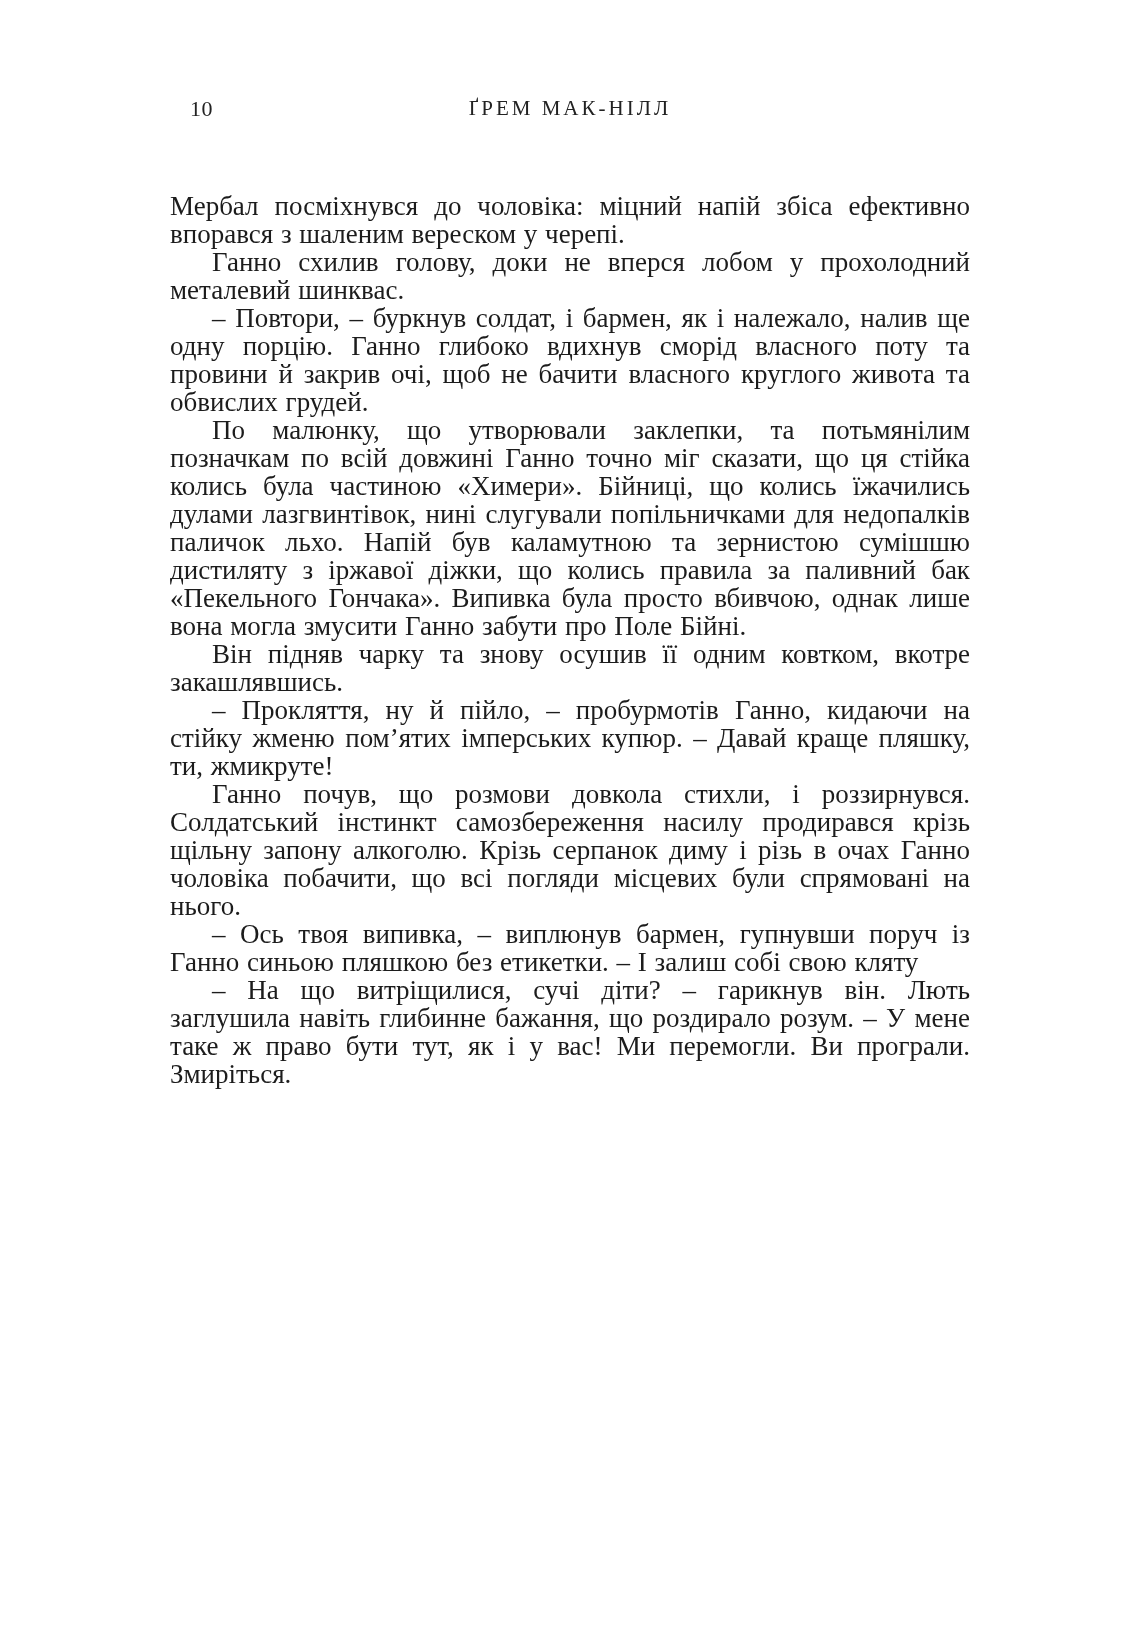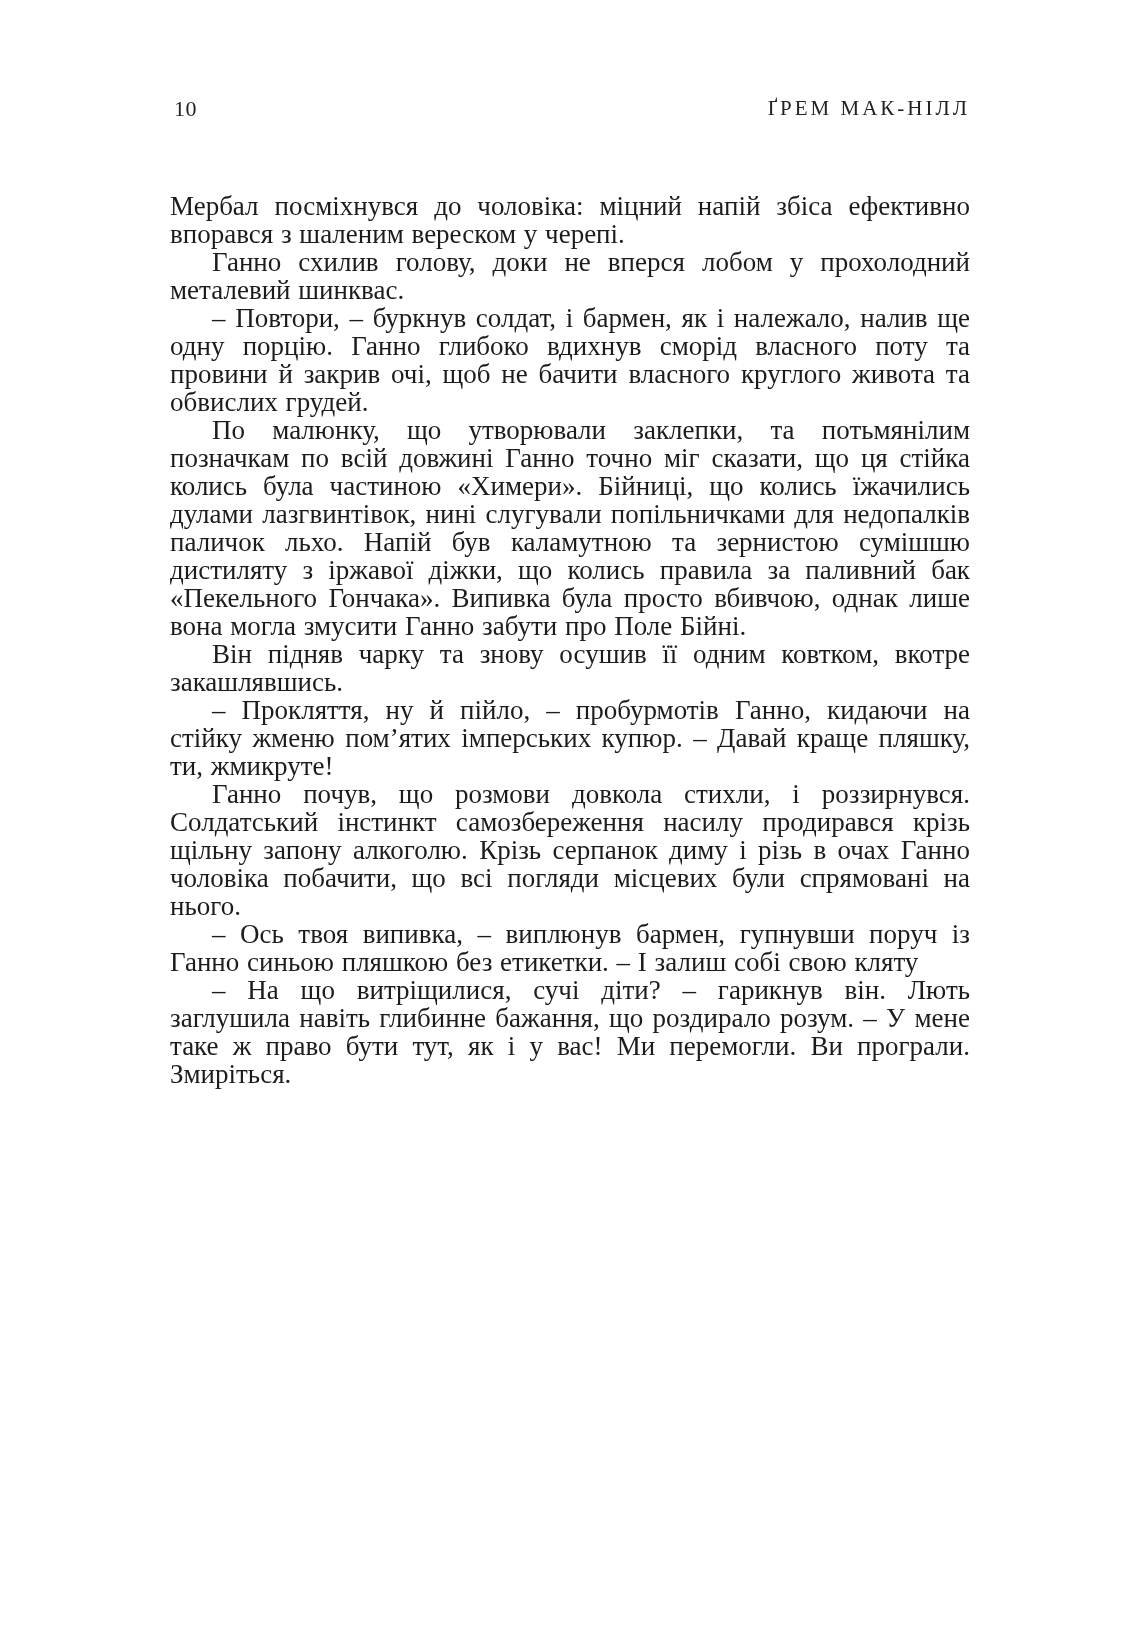--- a/index.html
+++ b/index.html
@@ -21,32 +21,32 @@
     top: 96px;
     width: 800px;
   }
   .running-head {
     position: relative;
     height: 30px;
     margin-bottom: 66px;
   }
   .page-number {
     position: absolute;
-    left: 4px;
+    left: 20px;
     top: 0;
     font-size: 22px;
     letter-spacing: 0.5px;
     color: #222222;
   }
   .running-title {
     position: absolute;
     left: 0;
     right: 0;
     top: 0;
-    text-align: right;
+    text-align: center;
     font-size: 21px;
     letter-spacing: 3px;
     color: #222222;
     text-transform: uppercase;
   }
   .body-text p.para {
     margin: 0;
     font-size: 27px;
     line-height: 28px;
     text-align: justify;

